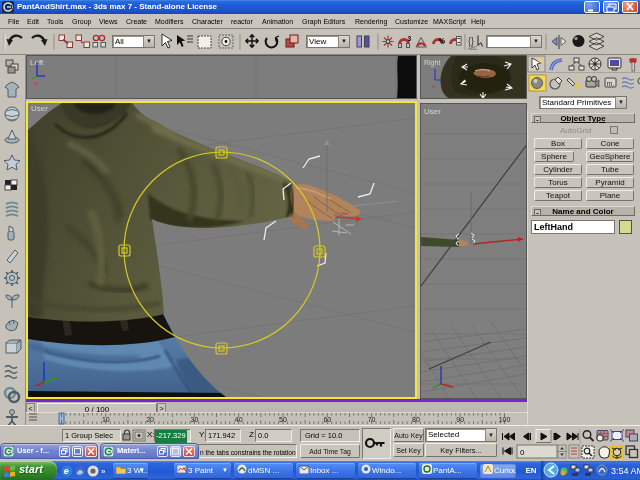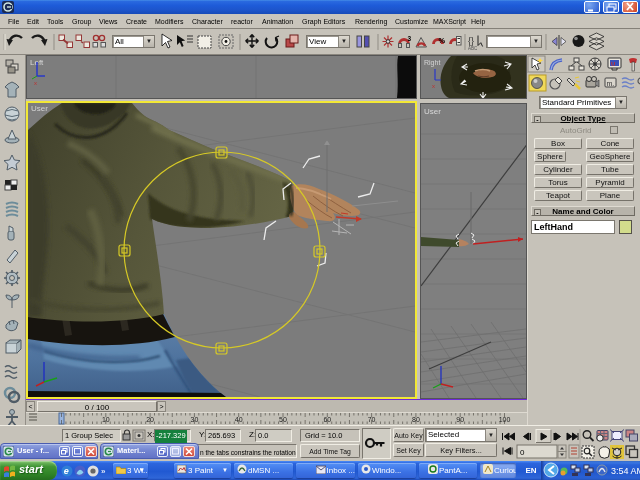--- a/index.html
+++ b/index.html
@@ -35,20 +35,21 @@
 .taskbtn .ticon{display:inline-block;width:9px;height:9px;vertical-align:-1px;margin:0 2px 0 3px;}
 </style></head><body>
 
 <div id="title" class="abs">
  <svg class="abs" style="left:2px;top:1px" width="12" height="12">
       <rect width="12" height="12" rx="2" fill="#1a2a52"></rect>
       <circle cx="6" cy="6" r="4" fill="none" stroke="#cfe6e0" stroke-width="1.6"></circle>
       <rect x="5" y="4" width="5" height="4" fill="#1a2a52"></rect>
       <path d="M5 6h4" stroke="#cfe6e0" stroke-width="1.4"></path>
     </svg>
+ <span class="txt">PantAndShirt.max - 3ds max 7  -  Stand-alone License</span>
  <div class="wbtn wb-min" style="right:40px">
       <svg width="14" height="10" style="position:absolute;left:0;top:0">
         <path d="M3 8.5 h5" stroke="#fff" stroke-width="2"></path>
       </svg>
     </div>
  <div class="wbtn wb-max" style="right:21px">
       <svg width="14" height="10" style="position:absolute;left:1px;top:1px">
         <rect x="4" y="1" width="7" height="5" fill="none" stroke="#fff"></rect>
         <rect x="2" y="4" width="7" height="5" fill="#3a6ad8" stroke="#fff"></rect>
       </svg>
@@ -508,34 +509,34 @@
     </g>
  <path d="M0 17.5 h113" stroke="#a8a49b"></path>
 </svg>
 <div class="combo abs" style="left:539px;top:96px;width:88px;"><span style="font-size:8px">Standard Primitives</span><div class="drop">▼</div></div>
 <div class="roll abs" style="left:531px;top:113px;width:104px;text-decoration:underline;"><span class="minus">-</span>Object Type</div>
 <div class="abs" style="left:560px;top:126px;font-size:8px;color:#8d8a81;">AutoGrid</div>
 <div class="abs" style="left:610px;top:126px;width:8px;height:8px;background:#c0bcb3;border:1px solid #7a766e;"></div>
 
 <div class="btn3d" style="left:534px;top:138px;width:48px;height:11px;">Box</div>
 <div class="btn3d" style="left:586px;top:138px;width:48px;height:11px;">Cone</div>
-<div class="btn3d" style="left:534px;top:151px;width:32px;height:11px;">Sphere</div>
+<div class="btn3d" style="left:534px;top:151px;width:40px;height:11px;">Sphere</div>
 <div class="btn3d" style="left:586px;top:151px;width:48px;height:11px;">GeoSphere</div>
 <div class="btn3d" style="left:534px;top:164px;width:48px;height:11px;">Cylinder</div>
 <div class="btn3d" style="left:586px;top:164px;width:48px;height:11px;">Tube</div>
 <div class="btn3d" style="left:534px;top:177px;width:48px;height:11px;">Torus</div>
 <div class="btn3d" style="left:586px;top:177px;width:48px;height:11px;">Pyramid</div>
 <div class="btn3d" style="left:534px;top:190px;width:48px;height:11px;">Teapot</div>
 <div class="btn3d" style="left:586px;top:190px;width:48px;height:11px;">Plane</div>
 
 <div class="roll abs" style="left:531px;top:206px;width:104px;"><span class="minus">-</span>Name and Color</div>
 <div class="abs" style="left:531px;top:220px;width:84px;height:14px;background:#fff;border:1px solid #7a766e;font-weight:bold;font-size:9px;line-height:12px;padding-left:2px;">LeftHand</div>
 <div class="abs" style="left:619px;top:220px;width:13px;height:14px;background:#d2dc8c;border:1px solid #55524a;"></div>
 
-<div class="abs" style="left:26px;top:399px;width:501px;height:13px;background:#bdb9b0;border-top:1px solid #6d28d9;">
+<div class="abs" style="left:26px;top:399px;width:501px;height:13px;background:#bdb9b0;border-top:3px solid #6d28d9;">
  <div class="abs" style="left:0;top:1px;width:9px;height:11px;background:#c9c5bc;border:1px solid #8a867e;text-align:center;line-height:10px;font-size:7px;">&lt;</div>
  <div class="abs" style="left:11px;top:1px;width:120px;height:11px;background:#c9c5bc;border:1px solid;border-color:#f0ede4 #76726a #76726a #f0ede4;text-align:center;line-height:11px;font-size:8px;">0 / 100</div>
  <div class="abs" style="left:131px;top:1px;width:9px;height:11px;background:#c9c5bc;border:1px solid #8a867e;text-align:center;line-height:10px;font-size:7px;">&gt;</div>
 </div>
 
 <div class="abs" id="ruler" style="left:26px;top:412px;width:501px;height:13px;background:#c3c0b7;border-top:1px solid #dedad1;"></div>
 <svg class="abs" style="left:26px;top:412px" width="501" height="13">
  <g stroke="#55524a">
   <path d="M3 2 h8 M3 5 h8 M3 8 h8" stroke-width="1"></path>
  </g>
@@ -761,21 +762,21 @@
  <svg class="abs" style="left:122px;top:3px" width="26" height="13">
       <rect x="1" y="5" width="7" height="6" fill="#999" stroke="#333"></rect>
       <path d="M2.5 5 v-1.5 a2.5 2.5 0 0 1 5 0 v1.5" fill="none" stroke="#333" stroke-width="1.1"></path>
       <rect x="11" y="1" width="12" height="11" fill="#c9c5bc" stroke="#76726a"></rect>
       <rect x="13" y="3" width="8" height="7" fill="none" stroke="#555" stroke-width="0.7"></rect>
       <circle cx="17" cy="6.5" r="1.5" fill="#333"></circle>
     </svg>
  <div class="abs" style="left:147px;top:4px;font-size:8px;">X:</div>
  <div class="sunken" style="left:154px;top:3px;width:37px;height:13px;font-size:7.5px;"><span style="background:#15803d;color:#fff;display:inline-block;height:15px;line-height:11px;padding:0 1px;">-217.329</span></div>
  <div class="abs" style="left:199px;top:4px;font-size:8px;">Y:</div>
- <div class="sunken" style="left:205px;top:3px;width:36px;height:13px;line-height:12px;padding-left:2px;font-size:7.5px;">265.693</div>
+ <div class="sunken" style="left:205px;top:3px;width:36px;height:13px;line-height:12px;padding-left:2px;font-size:7.5px;">171.942</div>
  <div class="abs" style="left:249px;top:4px;font-size:8px;">Z:</div>
  <div class="sunken" style="left:255px;top:3px;width:37px;height:13px;line-height:12px;padding-left:2px;font-size:7.5px;">0.0</div>
  <div class="sunken" style="left:300px;top:3px;width:60px;height:13px;line-height:12px;padding-left:4px;background:#c6c2b9;font-size:7.5px;white-space:nowrap;">Grid = 10.0</div>
  <div class="sunken" style="left:150px;top:18px;width:147px;height:14px;line-height:13px;background:#c6c2b9;overflow:hidden;">
       <span style="position:absolute;left:49px;top:1px;font-size:6.6px;white-space:nowrap;">n the tabs constrains the rotation</span>
     </div>
  <div class="btn3d" style="left:300px;top:18px;width:60px;height:14px;line-height:13px;font-size:6.8px;">Add Time Tag</div>
  <div class="sunken" style="left:362px;top:2px;width:29px;height:31px;"><svg width="27" height="29">
         <circle cx="7" cy="14" r="4" fill="none" stroke="#111" stroke-width="2.2"></circle>
         <path d="M10.5 14 h11 m-3.5 0 v3.5 m-4 -3.5 v2.5" stroke="#111" stroke-width="2.2"></path>
@@ -916,29 +917,29 @@
           <path d="M0 2 l4 0 l1 1.5 l5 0 l0 5.5 l-10 0 z" fill="#f0c84a" stroke="#a8861a" stroke-width="0.7"></path>
         </svg></span>3 Wi...<span style="position:absolute;right:3px;font-size:6px;">▼</span></div>
  <div class="taskbtn" style="left:174px;width:57px;"><span class="ticon"><svg width="10" height="9">
           <rect width="9" height="8" fill="#e8e4db" stroke="#666" stroke-width="0.7"></rect>
           <path d="M1.5 6 l2 -3 l2 2 l1.5 -2.5 l1.5 3.5" stroke="#c03030" fill="none"></path>
         </svg></span>3 Paint<span style="position:absolute;right:3px;font-size:6px;">▼</span></div>
  <div class="taskbtn" style="left:234px;width:59px;"><span class="ticon"><svg width="10" height="10">
           <circle cx="5" cy="5" r="4.5" fill="#e8e8e8"></circle>
           <path d="M2 7 q3 -6 6 0" stroke="#3a6a3a" fill="none" stroke-width="1.3"></path>
         </svg></span>dMSN ...</div>
- <div class="taskbtn" style="left:296px;width:59px;text-align:right;"><span class="ticon"><svg width="10" height="9">
+ <div class="taskbtn" style="left:296px;width:59px;"><span class="ticon"><svg width="10" height="9">
           <rect width="10" height="8" y="1" fill="#e8e8f4" stroke="#557"></rect>
           <path d="M0 1 l5 4 l5 -4" stroke="#557" fill="none"></path>
         </svg></span>Inbox ...</div>
  <div class="taskbtn" style="left:358px;width:58px;"><span class="ticon"><svg width="10" height="10">
           <circle cx="5" cy="5" r="4.5" fill="#e8e8e8"></circle>
           <circle cx="5" cy="5" r="2" fill="#2a5ac8"></circle>
         </svg></span>Windo...</div>
- <div class="taskbtn" style="left:419px;width:58px;padding-left:6px;"><span class="ticon"><svg width="10" height="10">
+ <div class="taskbtn" style="left:419px;width:58px;"><span class="ticon"><svg width="10" height="10">
           <rect width="10" height="10" rx="2" fill="#e8e8e8"></rect>
           <circle cx="5" cy="5" r="3" fill="none" stroke="#1a7a1a" stroke-width="1.4"></circle>
         </svg></span>PantA...</div>
  <div class="taskbtn" style="left:480px;width:36px;background:linear-gradient(#8fb2f4,#6e95e8 60%,#6288dd);box-shadow:inset 0 1px 2px #2a4fa8;"><span class="ticon"><svg width="10" height="10">
           <rect width="10" height="10" rx="2" fill="#f0e8c8"></rect>
           <path d="M2 8 l3 -6 l3 6" stroke="#a08020" fill="none"></path>
         </svg></span>Curiou...</div>
  <div class="abs" style="left:522px;top:2px;width:18px;height:15px;color:#fff;font-size:8px;font-weight:bold;line-height:15px;text-align:center;">EN</div>
  <div class="abs" style="left:541px;top:0;width:99px;height:19px;background:linear-gradient(#4b8ef2,#2962d8 20%,#2258cc 60%,#2e66d8);box-shadow:inset 2px 0 3px #1a3f9a;">
   <svg width="99" height="19">

